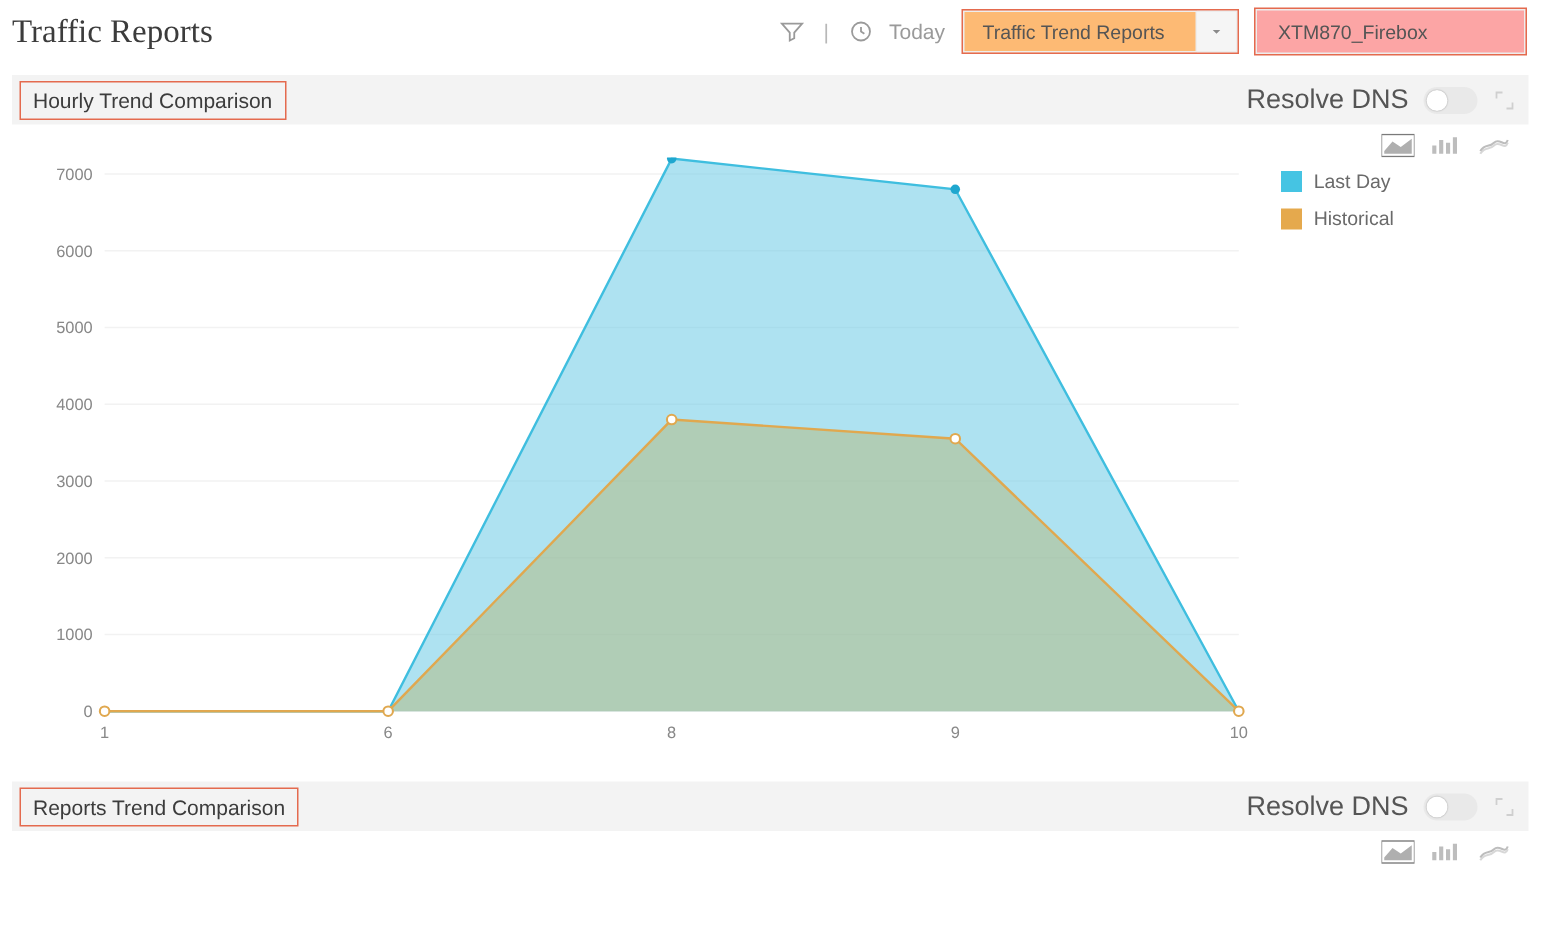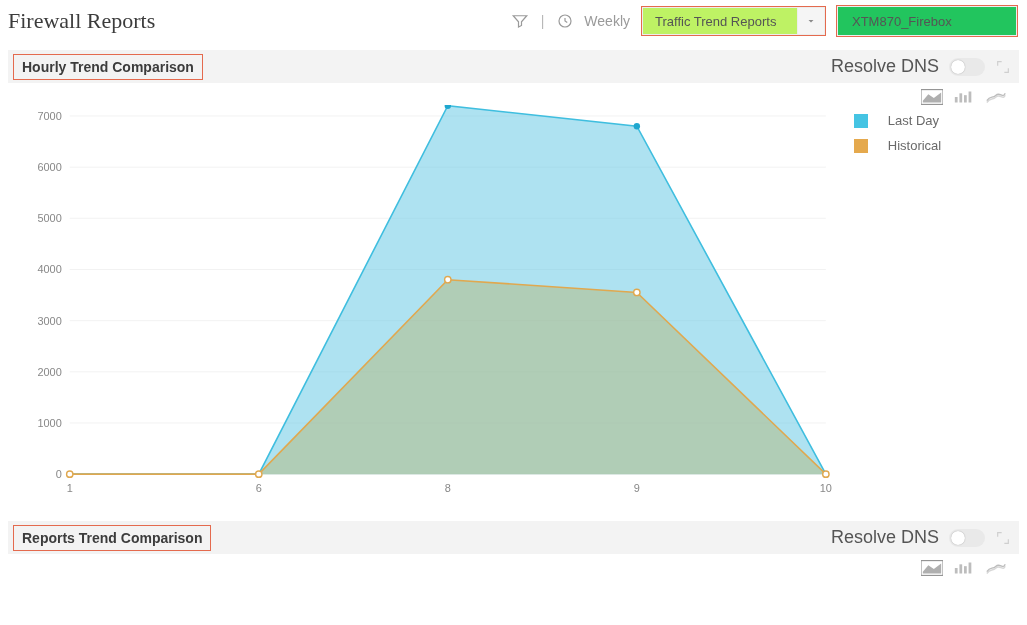--- a/index.html
+++ b/index.html
@@ -49,57 +49,57 @@
     background: #f3f3f3;
   }
   .dropdown .dd-main {
     display: inline-flex;
     align-items: center;
     padding: 0 12px;
     border: 1px solid #ededed;
     font-size: 13px;
     color: #555;
     min-width: 130px;
-    background: #bef264;
+    background: #fdba74;
   }
   .dropdown .dd-caret {
     display: inline-flex;
     align-items: center;
     justify-content: center;
     width: 26px;
     border: 1px solid #ededed;
     border-left: none;
     background: #f5f5f5;
     color: #8a8a8a;
   }
   .device-select {
     display: inline-flex;
     align-items: center;
     padding: 0 14px;
     height: 28px;
     border: 1px solid #ededed;
-    background: #22c55e;
+    background: #fca5a5;
     font-size: 13px;
     color: #555;
     min-width: 150px;
   }
   .redbox { outline: 1px solid #e46a4e; outline-offset: 0; }
 
   .section {
     margin: 8px 8px 0 8px;
   }
   .section-header {
     display: flex;
     align-items: center;
     background: #f3f3f3;
     padding: 6px 8px;
     gap: 10px;
   }
   .section-title {
-    font-weight: 700;
+    font-weight: 400;
     font-size: 14px;
     color: #3c3c3c;
     padding: 2px 6px;
   }
   .section-title.redbox { outline-offset: 2px; }
   .section-spacer { flex: 1 1 auto; }
   .resolve-label { font-size: 18px; color: #555; }
   .toggle {
     width: 36px; height: 18px;
     background: #e9e9e9;
@@ -129,52 +129,52 @@
     display: flex;
     padding: 0 12px 8px 12px;
   }
   .chart-svg { flex: 1 1 auto; }
   .legend {
     width: 150px;
     padding: 8px 4px 0 8px;
     font-size: 13px;
     color: #6a6a6a;
   }
-  .legend-item { display: flex; align-items: center; gap: 20px; margin-bottom: 10px; }
+  .legend-item { display: flex; align-items: center; gap: 8px; margin-bottom: 10px; }
   .swatch { width: 14px; height: 14px; }
 
   .axis-text { font-size: 11px; fill: #888; }
   .grid-line { stroke: #f2f2f2; stroke-width: 1; }
   .series-a-fill { fill: rgba(107,203,230,0.55); }
   .series-a-stroke { stroke: #3fbedf; stroke-width: 1.6; fill: none; }
   .series-b-fill { fill: rgba(180,180,110,0.45); }
   .series-b-stroke { stroke: #e0a84f; stroke-width: 1.6; fill: none; }
   .pt-a { fill: #1fa7cf; }
   .pt-b { fill: #fff; stroke: #e0a84f; stroke-width: 1.4; }
 </style>
 </head>
 <body>
 
 <div class="topbar">
-  <div class="title">Firewall Reports</div>
+  <div class="title">Traffic Reports</div>
   <div class="top-spacer"></div>
   <div class="top-controls">
     <span class="funnel-icon">
       <svg viewBox="0 0 24 24" width="18" height="18" fill="none" stroke="currentColor" stroke-width="1.6">
         <path d="M3 5h18l-7 8v5l-4 2v-7L3 5z"></path>
       </svg>
     </span>
     <span class="vsep">|</span>
     <span class="clock-icon">
       <svg viewBox="0 0 24 24" width="18" height="18" fill="none" stroke="currentColor" stroke-width="1.6">
         <circle cx="12" cy="12" r="8"></circle>
           <path d="M12 8v4l3 2"></path>
       </svg>
     </span>
-    <span class="today-label">Weekly</span>
+    <span class="today-label">Today</span>
   </div>
   <div class="dropdown redbox">
     <span class="dd-main">Traffic Trend Reports</span>
     <span class="dd-caret">
       <svg viewBox="0 0 24 24" width="12" height="12" fill="currentColor">
           <path d="M7 10l5 5 5-5z"></path>
         </svg>
     </span>
   </div>
   <div class="device-select redbox">

